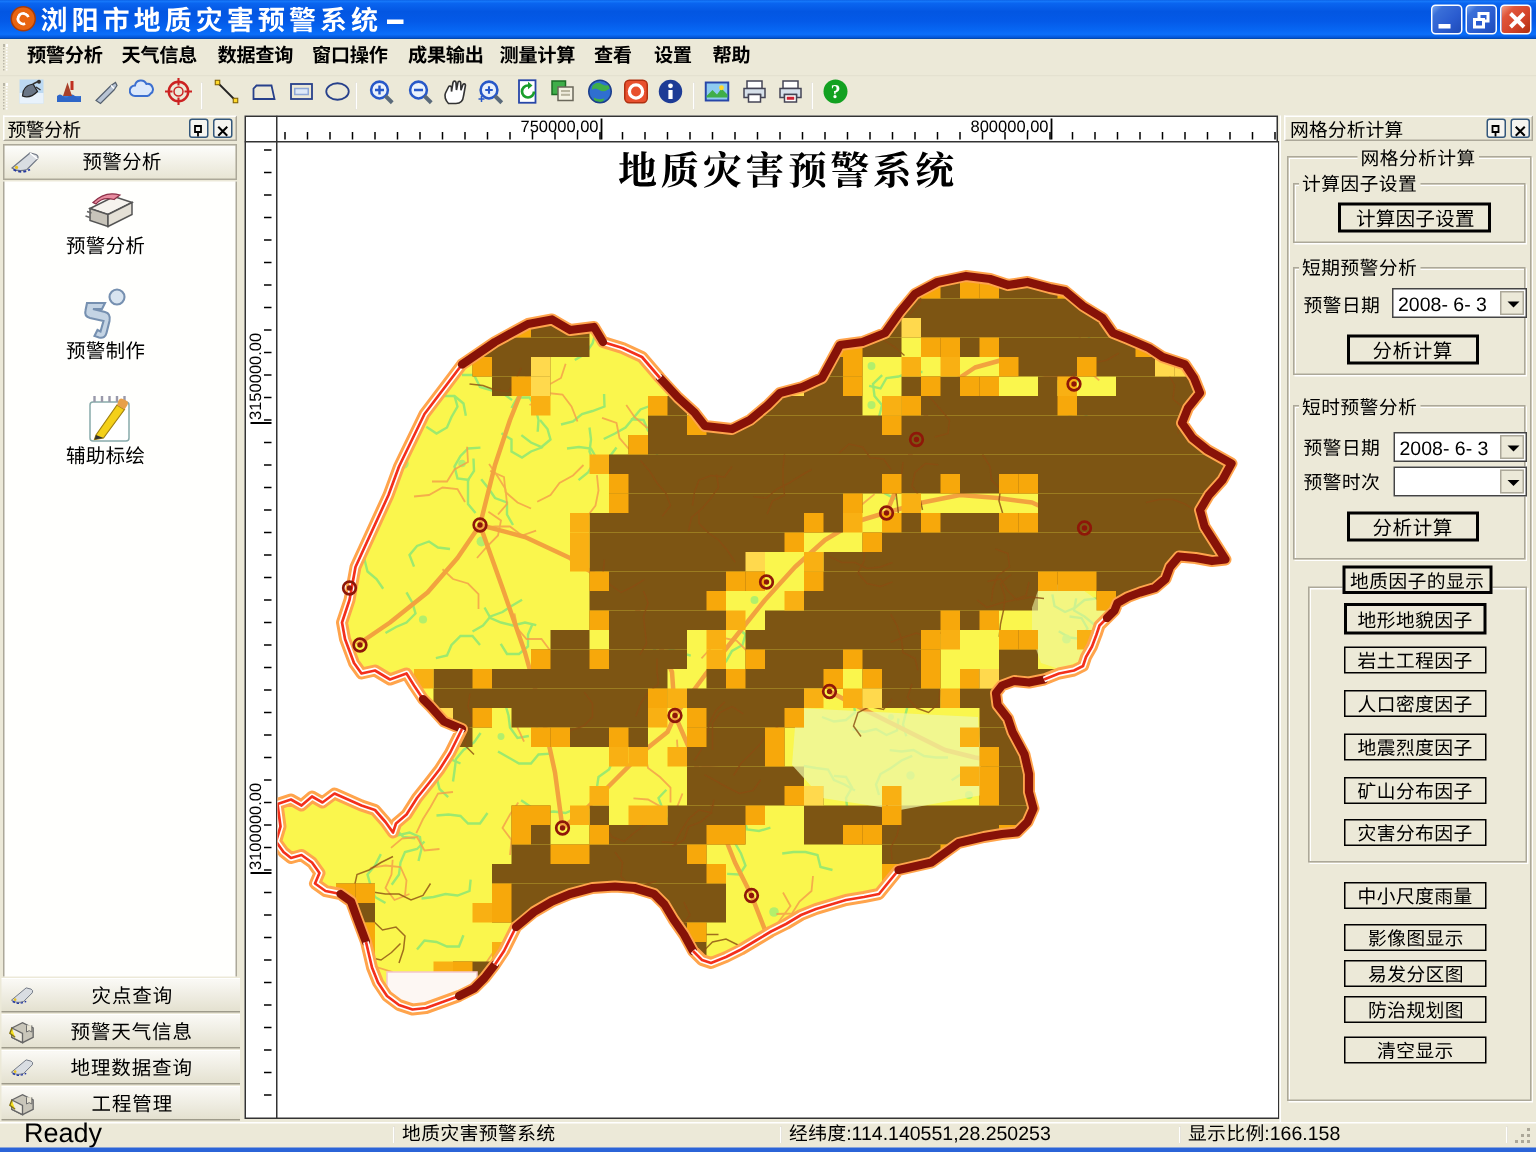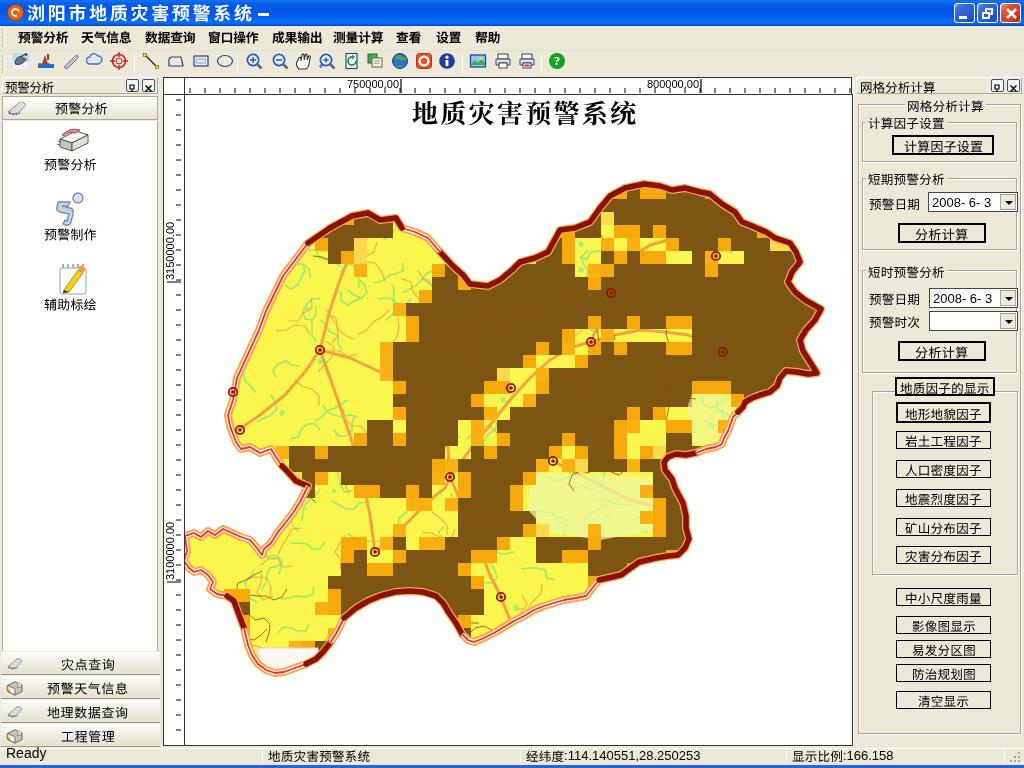--- a/index.html
+++ b/index.html
@@ -1171,21 +1171,21 @@
       <use href="#a56fe" x="4096"></use>
     </svg></div>
 <div class="btn" style="left:896px;top:691px;width:95px;height:18px;border-width:1px"></div>
 <div class="ab" style="left:918.05px;top:693.75px"><svg class="ct" style="width:50.9px;height:12.5px;" viewBox="0 0 4072 1000" preserveAspectRatio="none" fill="#000">
       <use href="#a6e05" x="0"></use>
       <use href="#a7a7a" x="1024"></use>
       <use href="#a663e" x="2048"></use>
       <use href="#a793a" x="3072"></use>
     </svg></div>
 <div class="ab" id="status"></div>
-<div class="ab" style="left:6px;top:745px;font-size:14px">Ready</div>
+<div class="ab" style="left:16px;top:745px;font-size:18px">Ready</div>
 <div class="sep ab" style="left:262px;top:751px"></div>
 <div class="sep ab" style="left:520px;top:751px"></div>
 <div class="sep ab" style="left:786px;top:751px"></div>
 <div class="sep ab" style="left:1004px;top:751px"></div>
 <div class="ab" style="left:268px;top:748px"><svg class="ct" style="width:102.1px;height:12.5px;" viewBox="0 0 8168 1000" preserveAspectRatio="none" fill="#000">
       <use href="#a5730" x="0"></use>
       <use href="#a8d28" x="1024"></use>
       <use href="#a707e" x="2048"></use>
       <use href="#a5bb3" x="3072"></use>
       <use href="#a9884" x="4096"></use>

